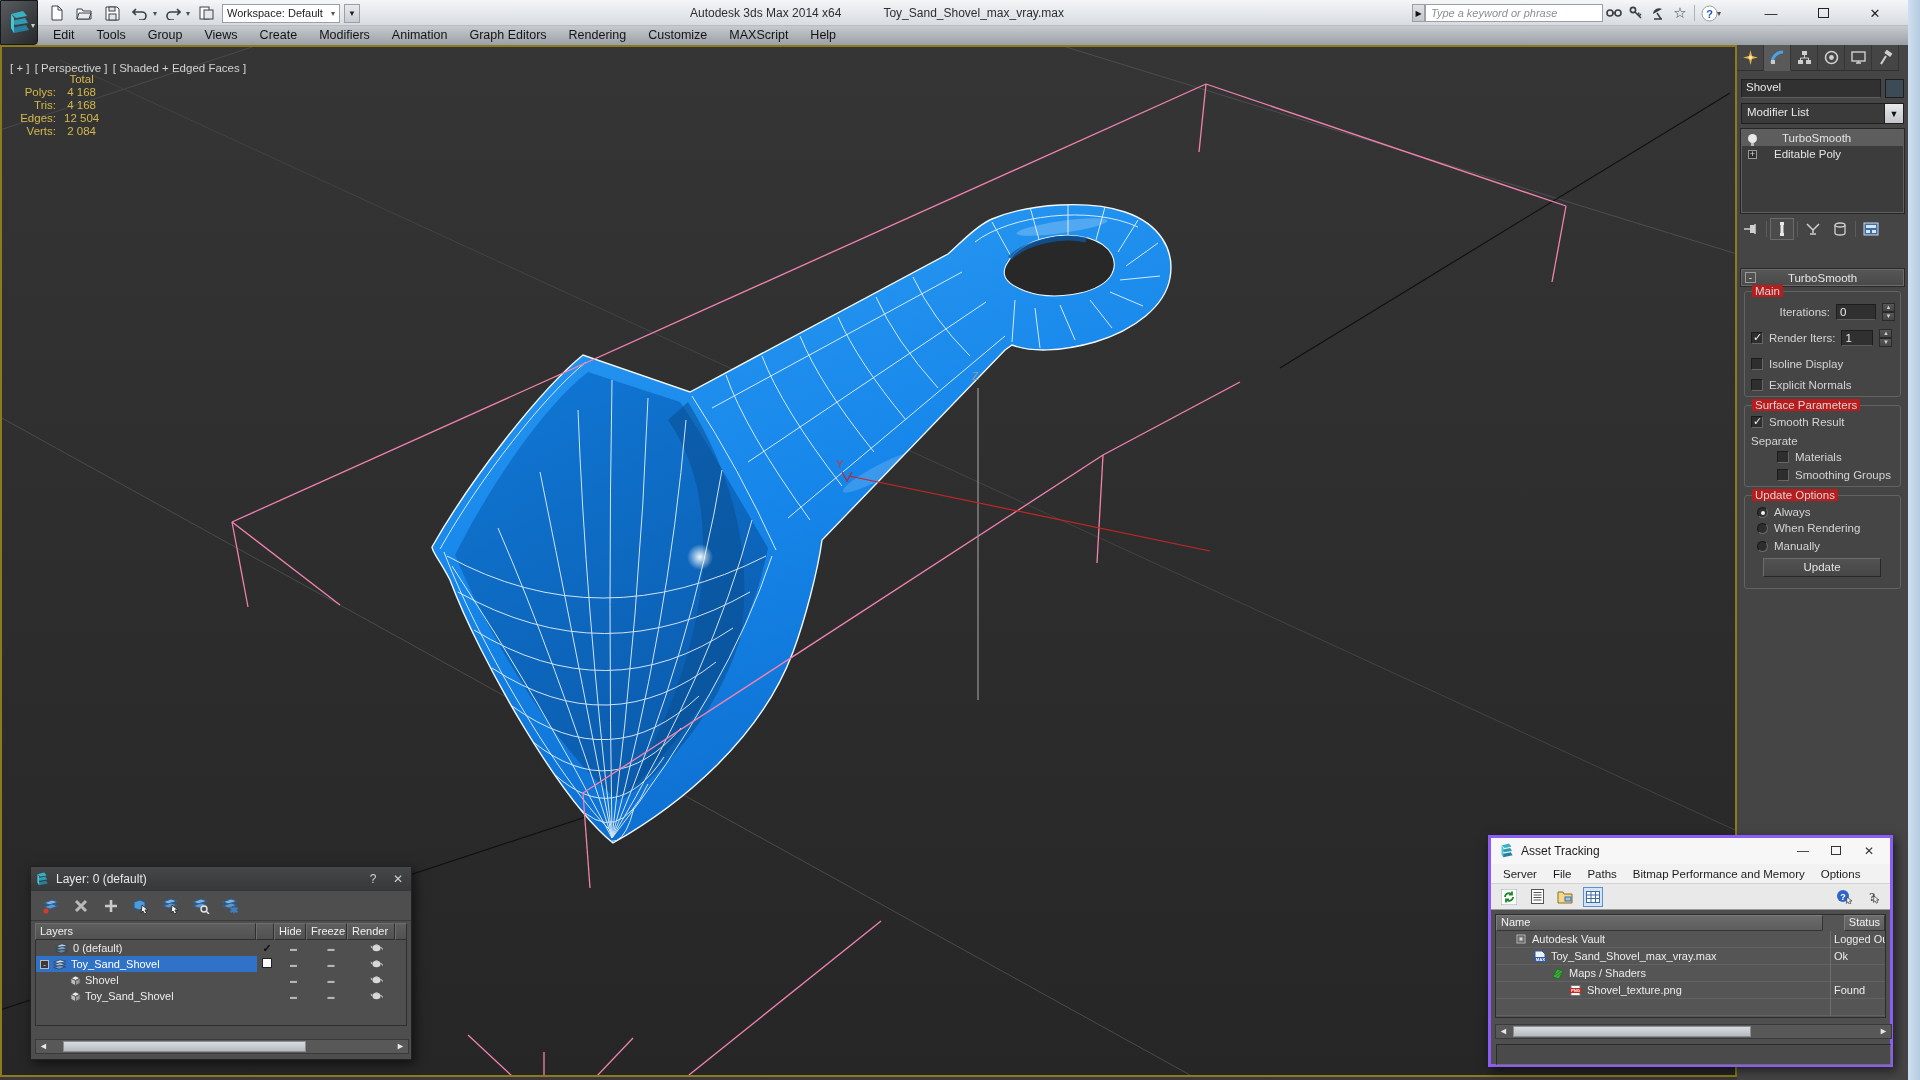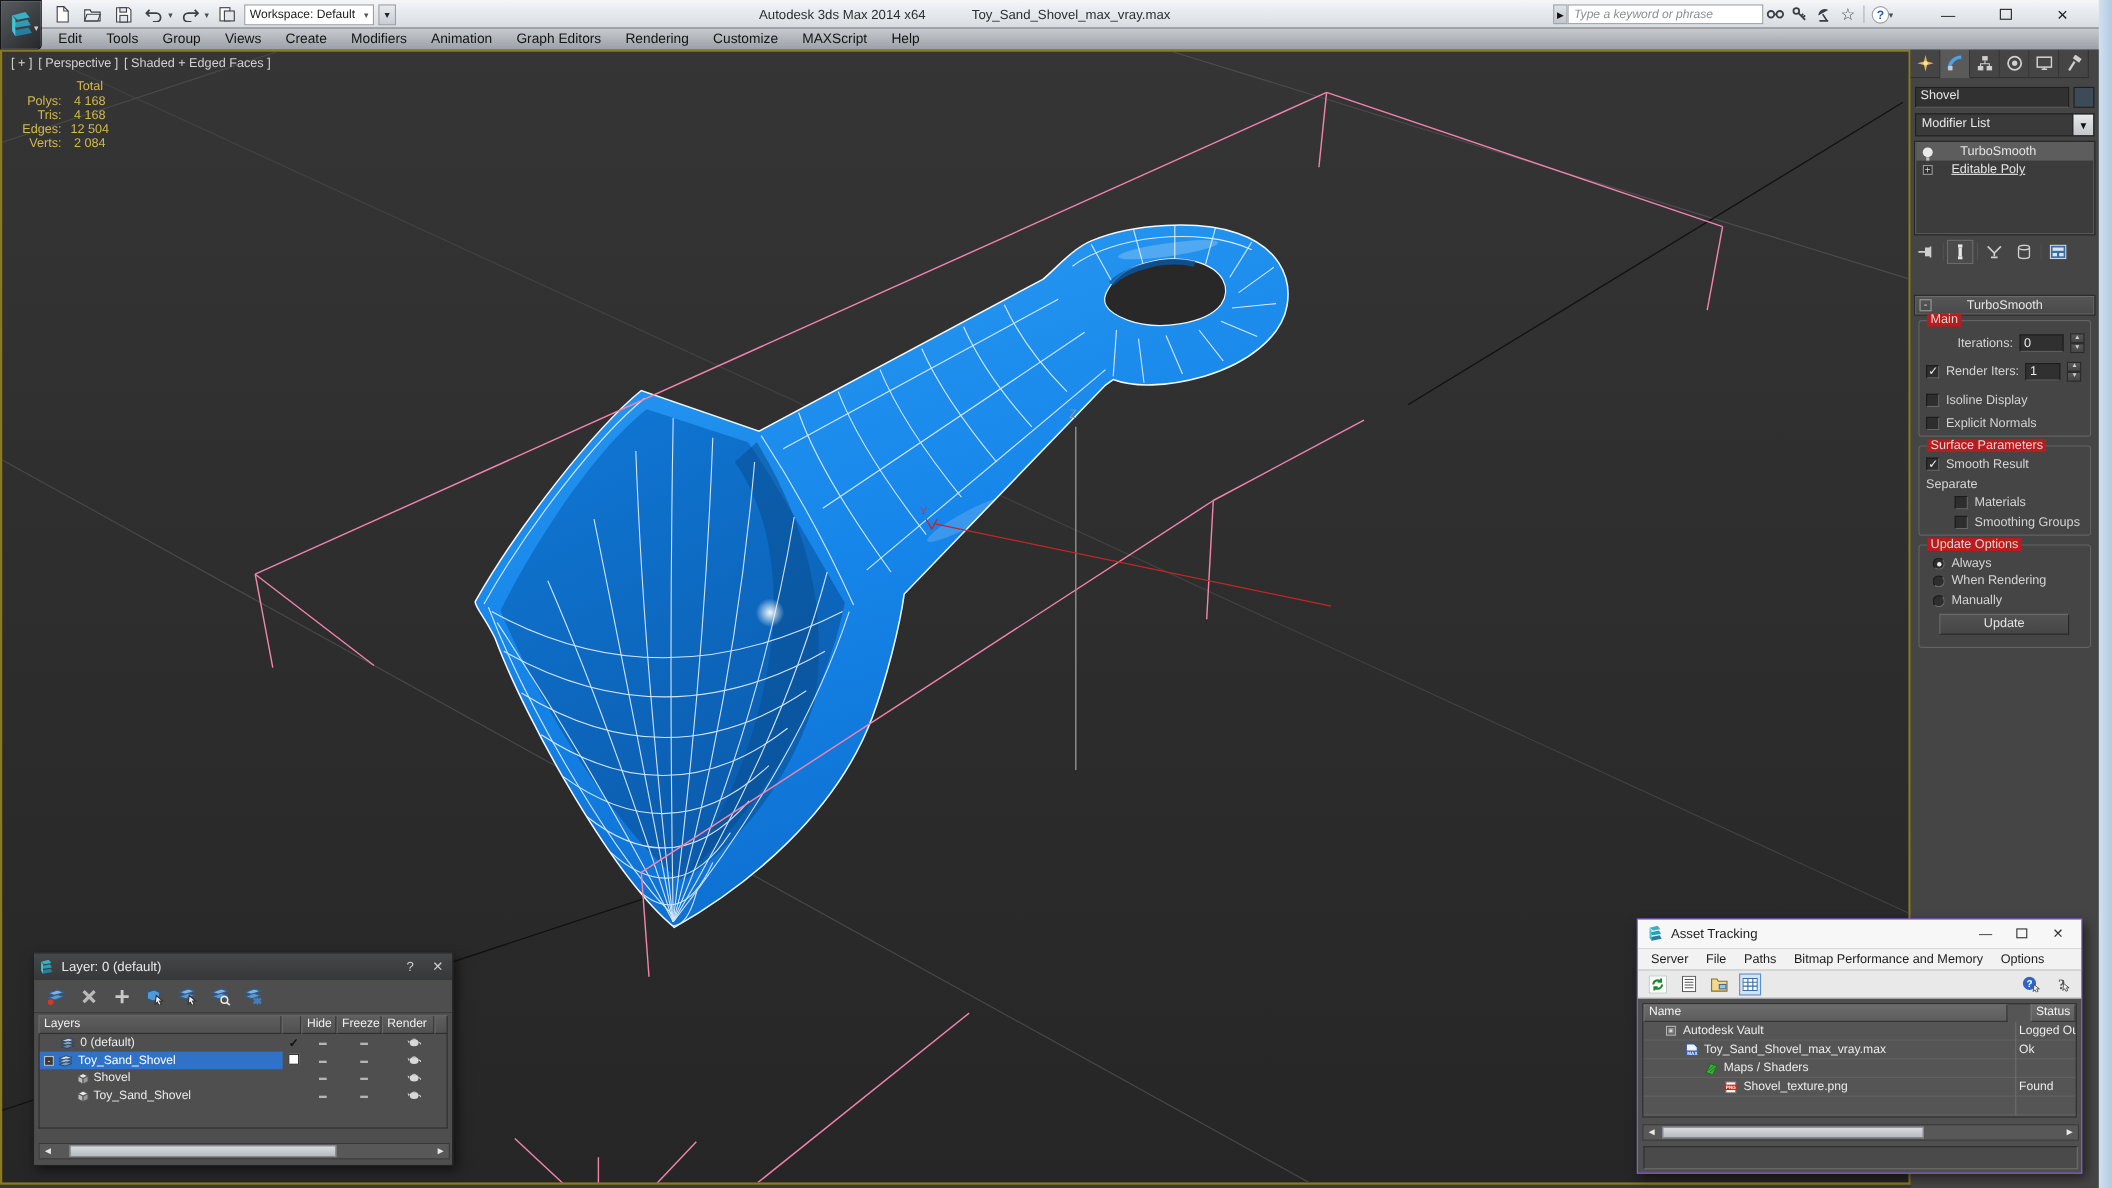--- a/index.html
+++ b/index.html
@@ -40,21 +40,21 @@
   
   #menubar { position:absolute; left:0; top:26px; width:1920px; height:19px;
     background:linear-gradient(#c7cbd0,#9ba0a6); display:flex; align-items:center;
     padding-left:42px; z-index:29; }
   .menu-item { font-size:12.5px; color:#141414; padding:0 11px; height:19px; line-height:19px; cursor:default; }
 
   
   #viewport { position:absolute; left:0; top:45px; width:1737px; height:1032px;
     border:2px solid #8d7a1c; background:linear-gradient(180deg,#353535 0%,#2e2e2e 45%,#262626 100%); }
   #viewport svg { position:absolute; left:0; top:0; }
-  #vp-label { position:absolute; left:8px; top:5px; font-size:11.5px; color:#d2d2d2; z-index:5; }
+  #vp-label { position:absolute; left:8px; top:15px; font-size:11.5px; color:#d2d2d2; z-index:5; }
   #vp-label span { margin-right:2px; cursor:pointer; }
   #vp-stats { position:absolute; left:12px; top:26px; z-index:5; color:#d3b94b; font-size:11.5px;
     display:grid; grid-template-columns:42px auto; column-gap:8px; row-gap:1px; }
   #vp-stats .lab { text-align:right; }
   #vp-stats .val { text-align:center; }
 
   
   #command-panel { position:absolute; left:1737px; top:45px; width:171px; height:1035px;
     background:#454545; color:#d4d4d4; font-size:11.5px; z-index:10; }
   #right-strip { position:absolute; left:1908px; top:0; width:12px; height:1080px;
@@ -70,21 +70,21 @@
   #modifier-list-row { position:absolute; left:4px; top:58px; width:163px; height:21px; display:flex; }
   #modifier-list-field { flex:1; background:#3a3a3a; border:1px solid #1f1f1f; color:#e8e8e8;
     padding:2px 5px; }
   #modifier-list-arrow { width:19px; background:linear-gradient(#e8eaec,#c2c6ca); border:1px solid #1f1f1f;
     border-left:none; color:#111; font-size:9px; display:flex; align-items:center; justify-content:center; }
   #mod-stack { position:absolute; left:4px; top:84px; width:163px; height:84px;
     background:#3c3c3c; border:1px solid #5f5f5f; outline:1px solid #262626; }
   .stack-row { height:16px; display:flex; align-items:center; gap:5px; padding-left:6px; color:#e4e4e4; }
   .stack-row.sel { background:#5d5d5d; }
   .stack-row .txt { padding-left:26px; }
-  .stack-row.child .txt { padding-left:12px;text-decoration:underline; }
+  .stack-row.child .txt { padding-left:12px; }
   .bulb { width:9px; height:9px; border-radius:50%; background:#e9e9e9; position:relative; }
   .bulb:after { content:""; position:absolute; left:3px; top:9px; width:3px; height:3px; background:#bbb; }
   .plusbox { width:9px; height:9px; background:#2f2f2f; border:1px solid #9a9a9a; color:#ddd;
     font-size:9px; line-height:7px; text-align:center; }
   #stack-btns { position:absolute; left:2px; top:172px; width:167px; height:24px; display:flex;
     align-items:center; gap:3px; }
   .sbtn { width:24px; height:22px; display:flex; align-items:center; justify-content:center; }
   .sbtn.boxed { border:1px solid #6a6a6a; background:#4b4b4b; }
   .sdiv { width:1px; height:16px; background:#2c2c2c; border-right:1px solid #5c5c5c; }
   #rollout-hdr { position:absolute; left:4px; top:224px; width:163px; height:17px;
@@ -141,21 +141,21 @@
   .colmark { position:absolute; text-align:center; color:#c9c9c9; }
   .dashm { color:#b5b5b5; letter-spacing:-1px; }
   .chkbox-empty { width:10px; height:10px; background:#fff; border:1px solid #222; }
   #layer-hscroll { position:absolute; left:4px; bottom:5px; width:374px; height:15px;
     background:#585858; border:1px solid #3a3a3a; display:flex; align-items:center; }
   .scroll-arrow { width:15px; height:13px; color:#e8e8e8; font-size:9px; text-align:center; line-height:13px; }
   .scroll-thumb { height:11px; background:linear-gradient(#d9dcdf,#b6babf); border:1px solid #8a8e93; }
 
   
   #asset-dlg { left:1488px; top:835px; width:405px; height:232px; background:#4f4f4f;
-    border:1px solid #8b5cf6; font-size:11px; color:#ececec; }
+    border:3px solid #8b5cf6; font-size:11px; color:#ececec; }
   #asset-title { height:26px; background:#f7f7f7; display:flex; align-items:center; gap:7px;
     padding:0 8px; color:#1d1d1d; font-size:12px; }
   #asset-title .spring { flex:1; }
   #asset-title .wbtn { width:26px; text-align:center; color:#333; font-size:12px; }
   #asset-menubar { height:20px; background:#f2f2f2; display:flex; align-items:center;
     padding-left:4px; border-bottom:1px solid #d2d2d2; }
   #asset-menubar span { color:#1c1c1c; padding:0 8px; font-size:11.5px; }
   #asset-toolbar { height:26px; background:#e9e9e9; display:flex; align-items:center; gap:8px;
     padding:0 8px; border-bottom:1px solid #9a9a9a; }
   .at-btn { width:20px; height:20px; display:flex; align-items:center; justify-content:center; }

